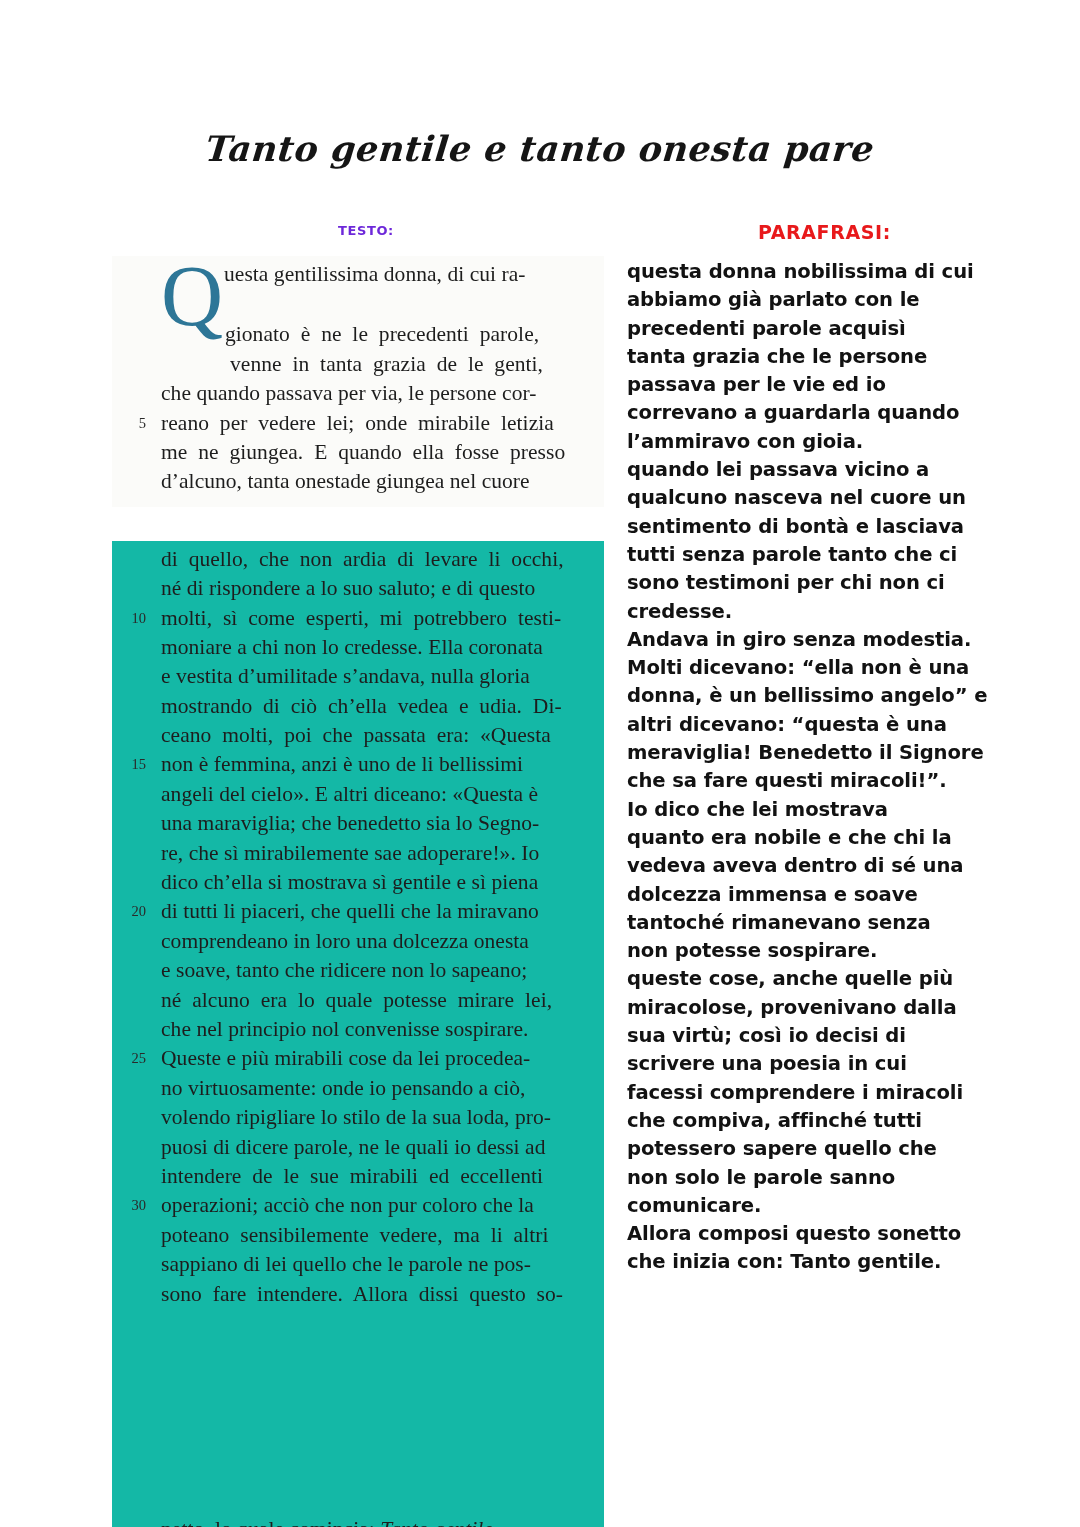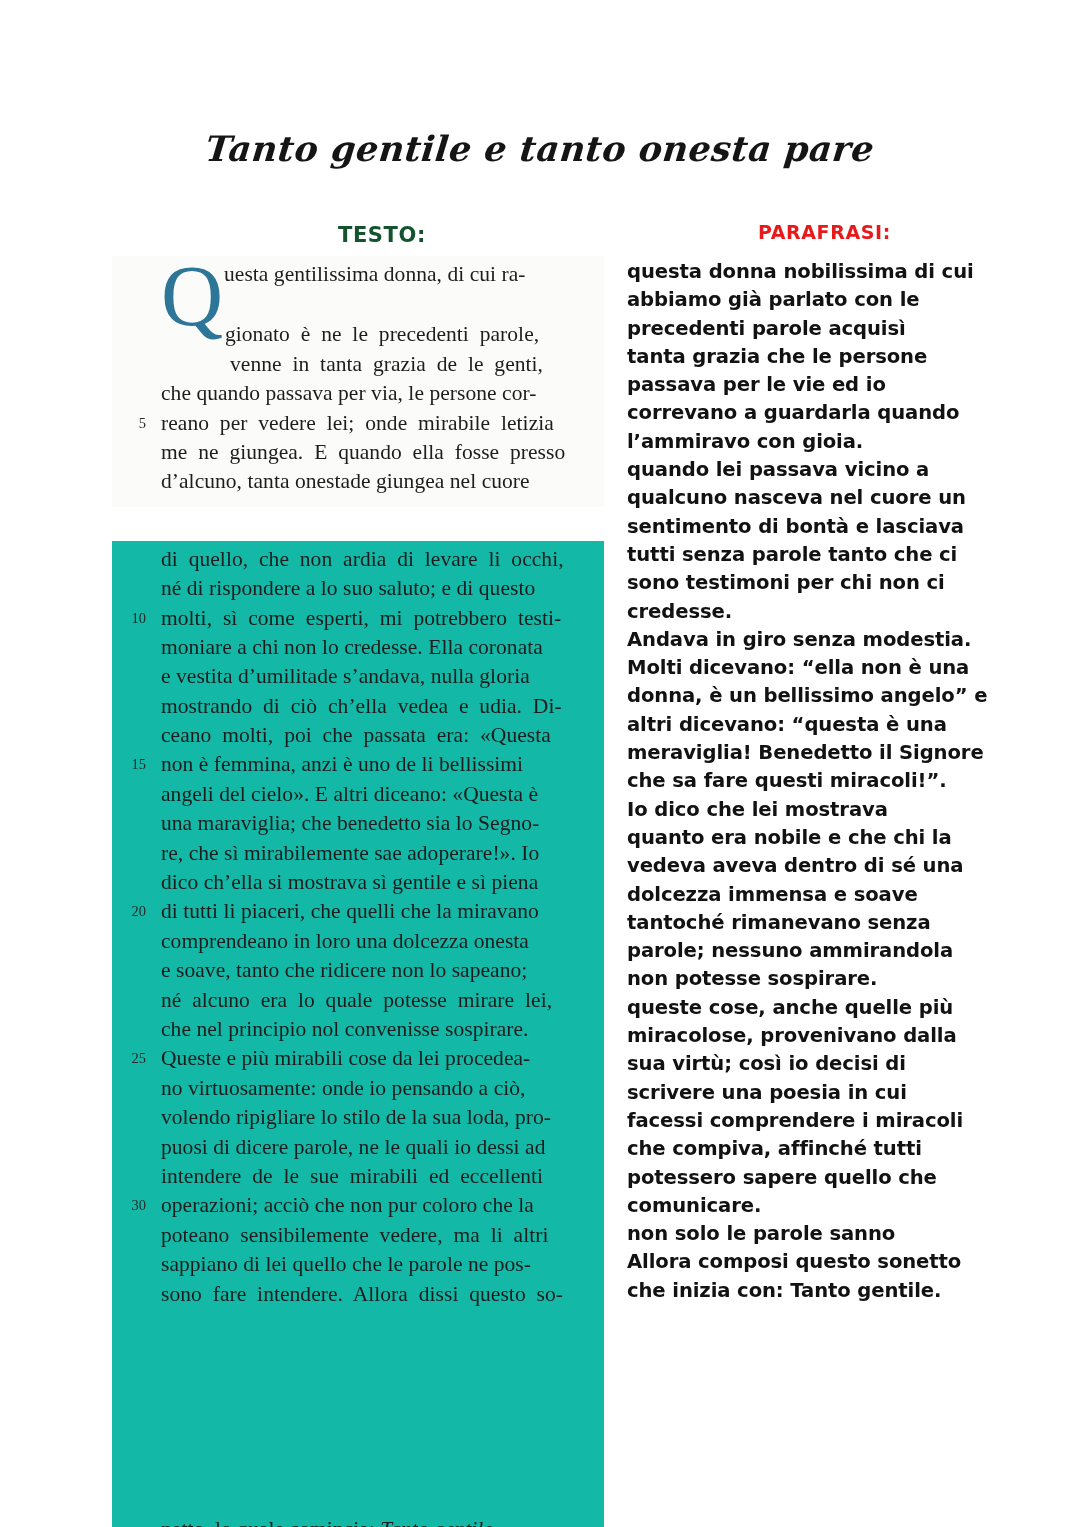--- a/index.html
+++ b/index.html
@@ -37,23 +37,23 @@
     transform: skewX(-6deg);
   }
 
   
   .hdr-testo {
     position: absolute;
     top: 223px;
     left: 338px;
     font-family: "DejaVu Sans", sans-serif;
     font-weight: bold;
-    font-size: 21px;
+    font-size: 13px;
     letter-spacing: 0.6px;
-    color: #14532d;
+    color: #6d28d9;
   }
   .hdr-parafrasi {
     position: absolute;
     top: 221px;
     left: 758px;
     font-family: "DejaVu Sans", sans-serif;
     font-weight: bold;
     font-size: 19px;
     letter-spacing: 0.6px;
     color: #e8191b;
@@ -216,28 +216,27 @@
     <div class="pline">Molti dicevano: “ella non è una</div>
     <div class="pline">donna, è un bellissimo angelo” e</div>
     <div class="pline">altri dicevano: “questa è una</div>
     <div class="pline">meraviglia! Benedetto il Signore</div>
     <div class="pline">che sa fare questi miracoli!”.</div>
     <div class="pline">Io dico che lei mostrava</div>
     <div class="pline">quanto era nobile e che chi la</div>
     <div class="pline">vedeva aveva dentro di sé una</div>
     <div class="pline">dolcezza immensa e soave</div>
     <div class="pline">tantoché rimanevano senza</div>
-    <div class="pline">parole; nessuno ammirandola</div>
     <div class="pline">non potesse sospirare.</div>
     <div class="pline">queste cose, anche quelle più</div>
     <div class="pline">miracolose, provenivano dalla</div>
     <div class="pline">sua virtù; così io decisi di</div>
     <div class="pline">scrivere una poesia in cui</div>
     <div class="pline">facessi comprendere i miracoli</div>
     <div class="pline">che compiva, affinché tutti</div>
     <div class="pline">potessero sapere quello che</div>
+    <div class="pline">non solo le parole sanno</div>
     <div class="pline">comunicare.</div>
-    <div class="pline">non solo le parole sanno</div>
     <div class="pline">Allora composi questo sonetto</div>
     <div class="pline">che inizia con: Tanto gentile.</div>
   </div>
 
 </div>
 
 </body></html>

